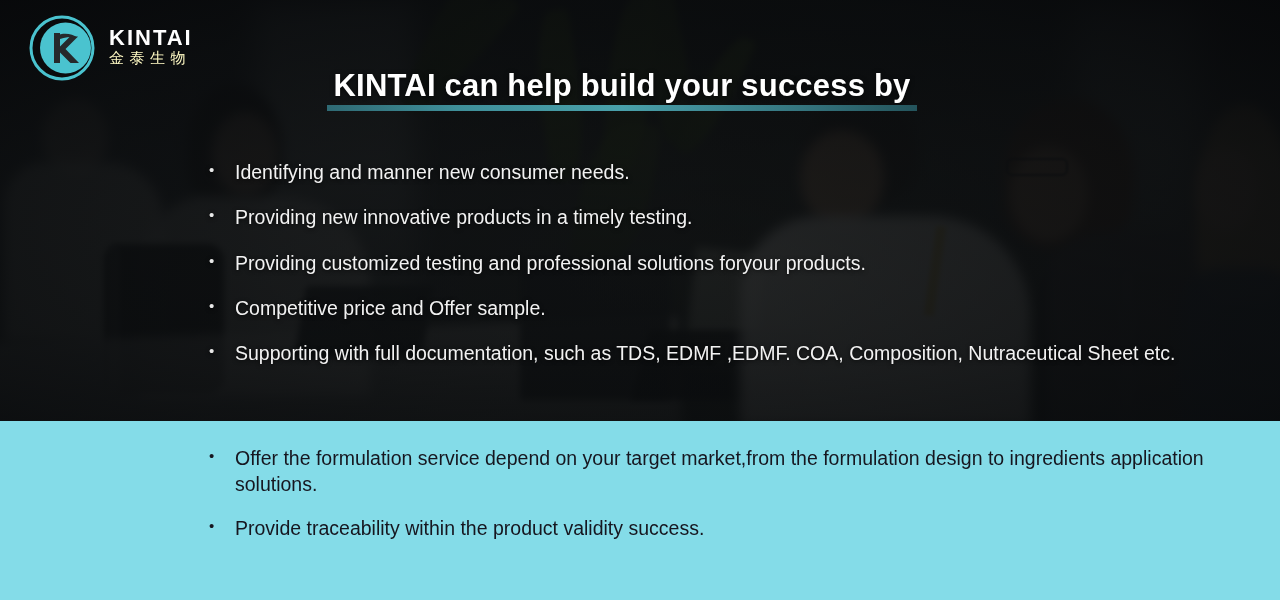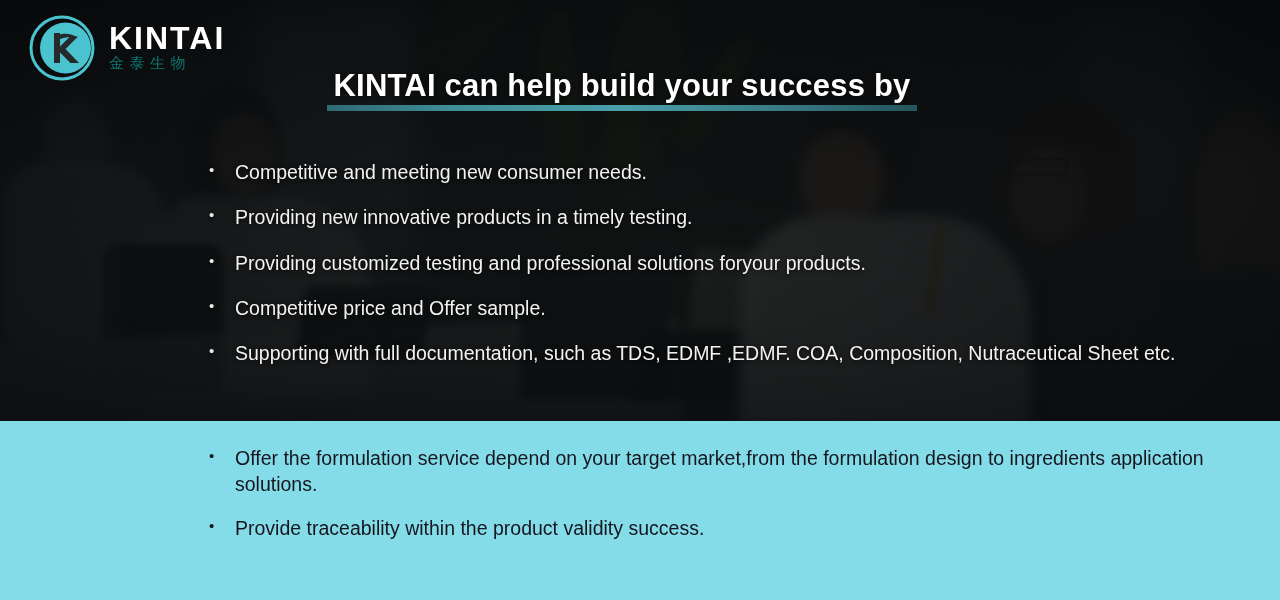--- a/index.html
+++ b/index.html
@@ -138,25 +138,25 @@
       radial-gradient(ellipse 78% 70% at 50% 46%, rgba(10,12,14,.55) 0%, rgba(8,10,12,.80) 68%, rgba(5,6,8,.92) 100%),
       linear-gradient(180deg, rgba(10,12,12,.70) 0%, rgba(14,16,16,.55) 26%, rgba(10,12,12,.62) 62%, rgba(8,9,10,.86) 100%);
   }
   .photo-desat { position: absolute; inset: 0; background: rgba(40,44,44,.30); }
 
   
   .logo { position: absolute; left: 26px; top: 12px; display: flex; align-items: center; gap: 11px; }
   .logo-mark { width: 72px; height: 72px; position: relative; }
   .logo-text { display: flex; flex-direction: column; gap: 2px; padding-bottom: 3px; }
   .logo-en {
-    color: #ffffff; font-size: 32px; font-weight: 700; letter-spacing: 2.0px;
+    color: #ffffff; font-size: 22px; font-weight: 700; letter-spacing: 2.0px;
     line-height: 1; font-family: "Liberation Sans", sans-serif;
   }
   .logo-cn {
-    color: #0f766e; font-size: 15px; letter-spacing: 5.5px; line-height: 1;
+    color: #fef9c3; font-size: 15px; letter-spacing: 5.5px; line-height: 1;
     font-family: "DejaVu Sans", sans-serif;
   }
 
   
   .title-wrap { position: absolute; left: 0; top: 68px; width: 1244px; text-align: center; }
   .title {
     display: inline-block;
     color: #ffffff;
     font-size: 31px;
     font-weight: 700;
@@ -287,21 +287,21 @@
   <div class="title-wrap">
     <span class="title">
       <span>KINTAI can help build your success by</span>
       <span class="title-rule"></span>
     </span>
   </div>
 
   <ul class="list-dark">
     <li class="bullet">
       <span class="dot">•</span>
-      <span class="btxt">Competitive and meeting new consumer needs.</span>
+      <span class="btxt">Identifying and manner new consumer needs.</span>
     </li>
     <li class="bullet">
       <span class="dot">•</span>
       <span class="btxt">Providing new innovative products in a timely testing.</span>
     </li>
     <li class="bullet">
       <span class="dot">•</span>
       <span class="btxt">Providing customized testing and professional solutions foryour products.</span>
     </li>
     <li class="bullet">

